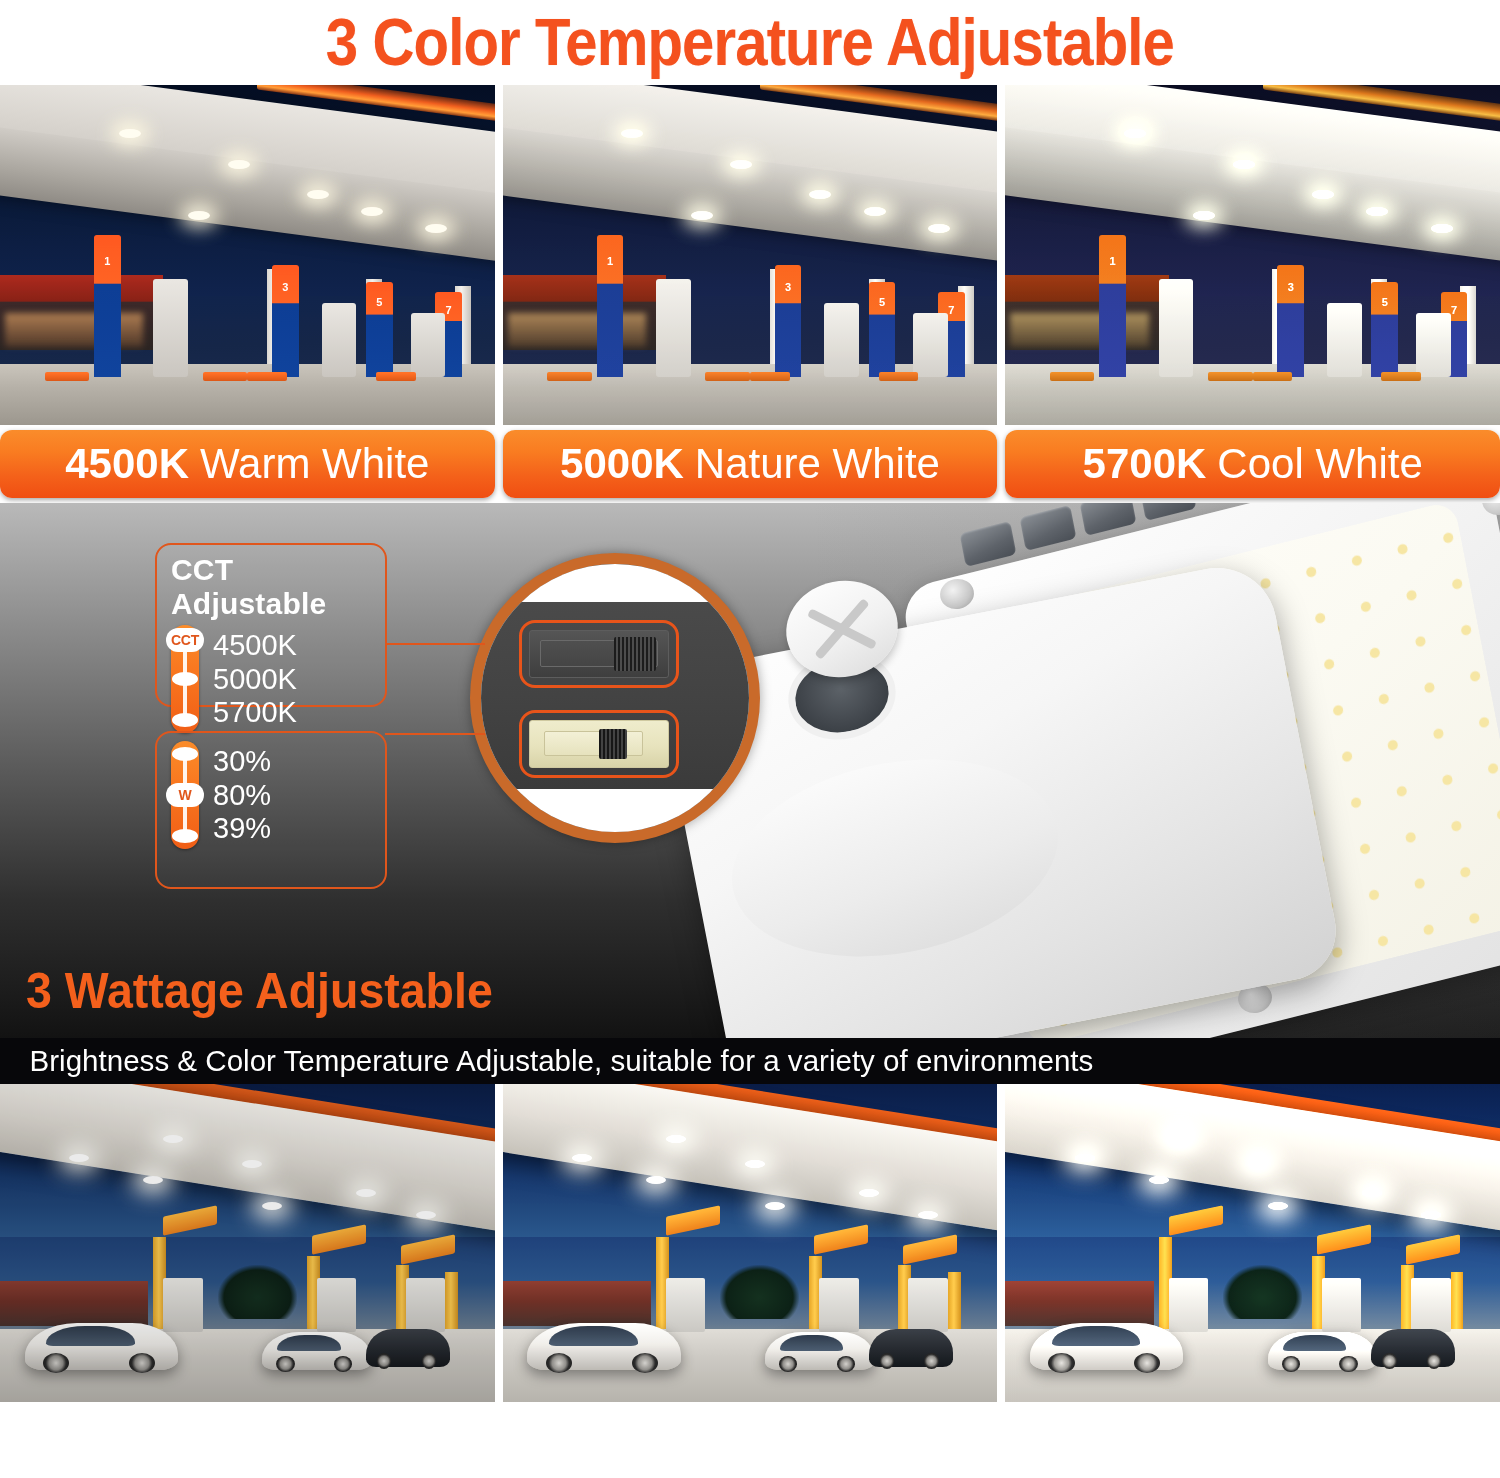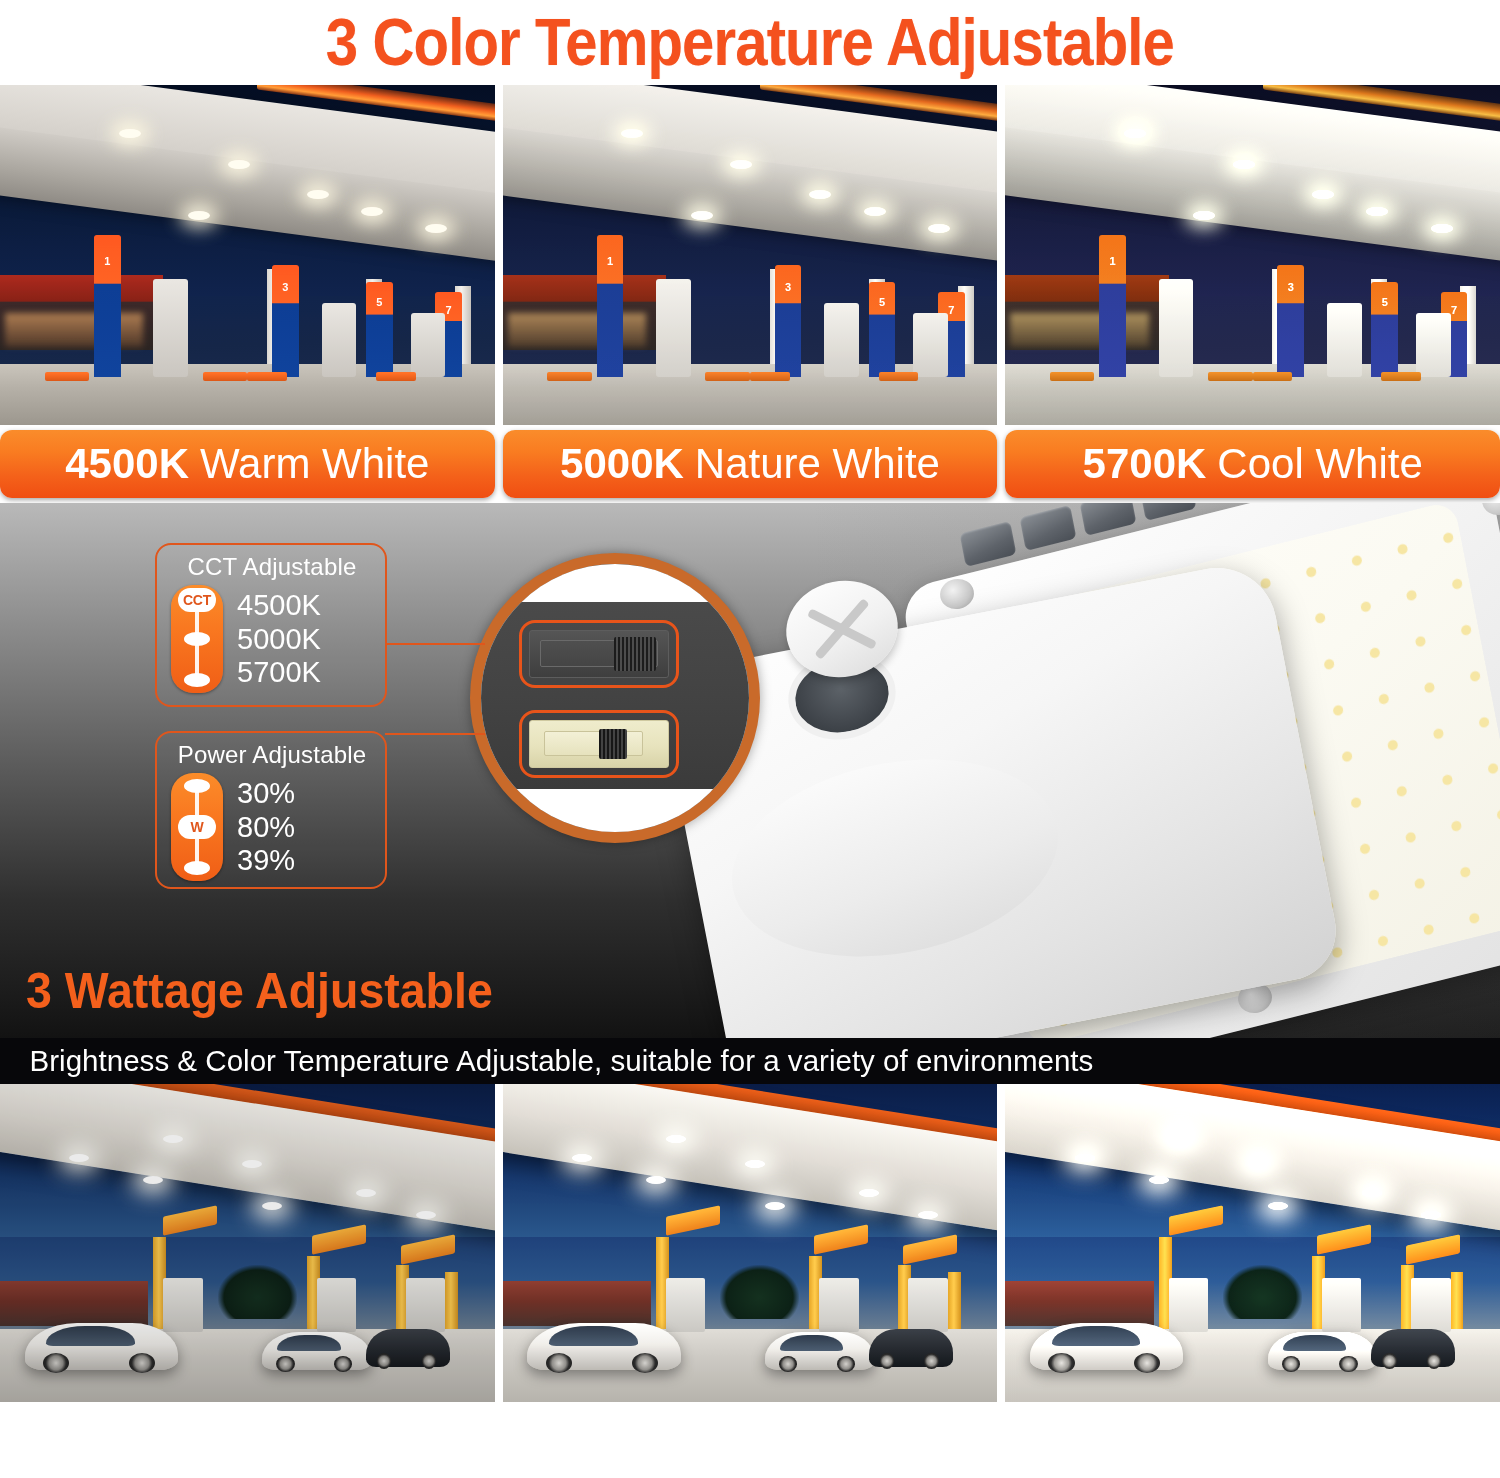--- a/index.html
+++ b/index.html
@@ -199,26 +199,26 @@
 
   
   .callout {
     position:absolute;
     border:2px solid #E0561C;
     border-radius:16px;
     background:rgba(255,255,255,0.03);
     padding:8px 12px 10px 14px;
   }
   .callout-title {
-    color:#ffffff; font-size:24px; font-weight:normal;
-    text-align:center; margin-bottom:4px; letter-spacing:.2px;
+    color:#ffffff; font-size:30px; font-weight:bold;
+    text-align:left; margin-bottom:4px; letter-spacing:.2px;
   }
   .callout-body { display:flex; align-items:center; gap:14px; }
   .slider-icon {
-    width:52px; height:108px; border-radius:22px;
+    width:28px; height:108px; border-radius:22px;
     background:linear-gradient(180deg,#FB8C2A 0%,#F97820 40%,#F05E16 100%);
     position:relative; flex:0 0 auto;
     box-shadow:0 1px 3px rgba(0,0,0,.4);
     padding-left:24px;
   }
   .slider-icon .stem {
     position:absolute; left:50%; top:16px; bottom:16px; width:4px;
     transform:translateX(-50%);
     background:rgba(255,255,255,.92); border-radius:2px;
   }
@@ -594,21 +594,20 @@
         </div>
         <div class="opt-list">
           <div>4500K</div>
           <div>5000K</div>
           <div>5700K</div>
         </div>
       </div>
     </div>
 
     <div class="callout" style="left:155px; top:228px; width:232px; height:158px;">
-      <div class="callout-title">Power Adjustable</div>
       <div class="callout-body">
         <div class="slider-icon">
           <div class="stem"></div>
           <div class="node n-top"></div>
           <div class="node label-node n-mid">W</div>
           <div class="node n-bot"></div>
         </div>
         <div class="opt-list">
           <div>30%</div>
           <div>80%</div>

